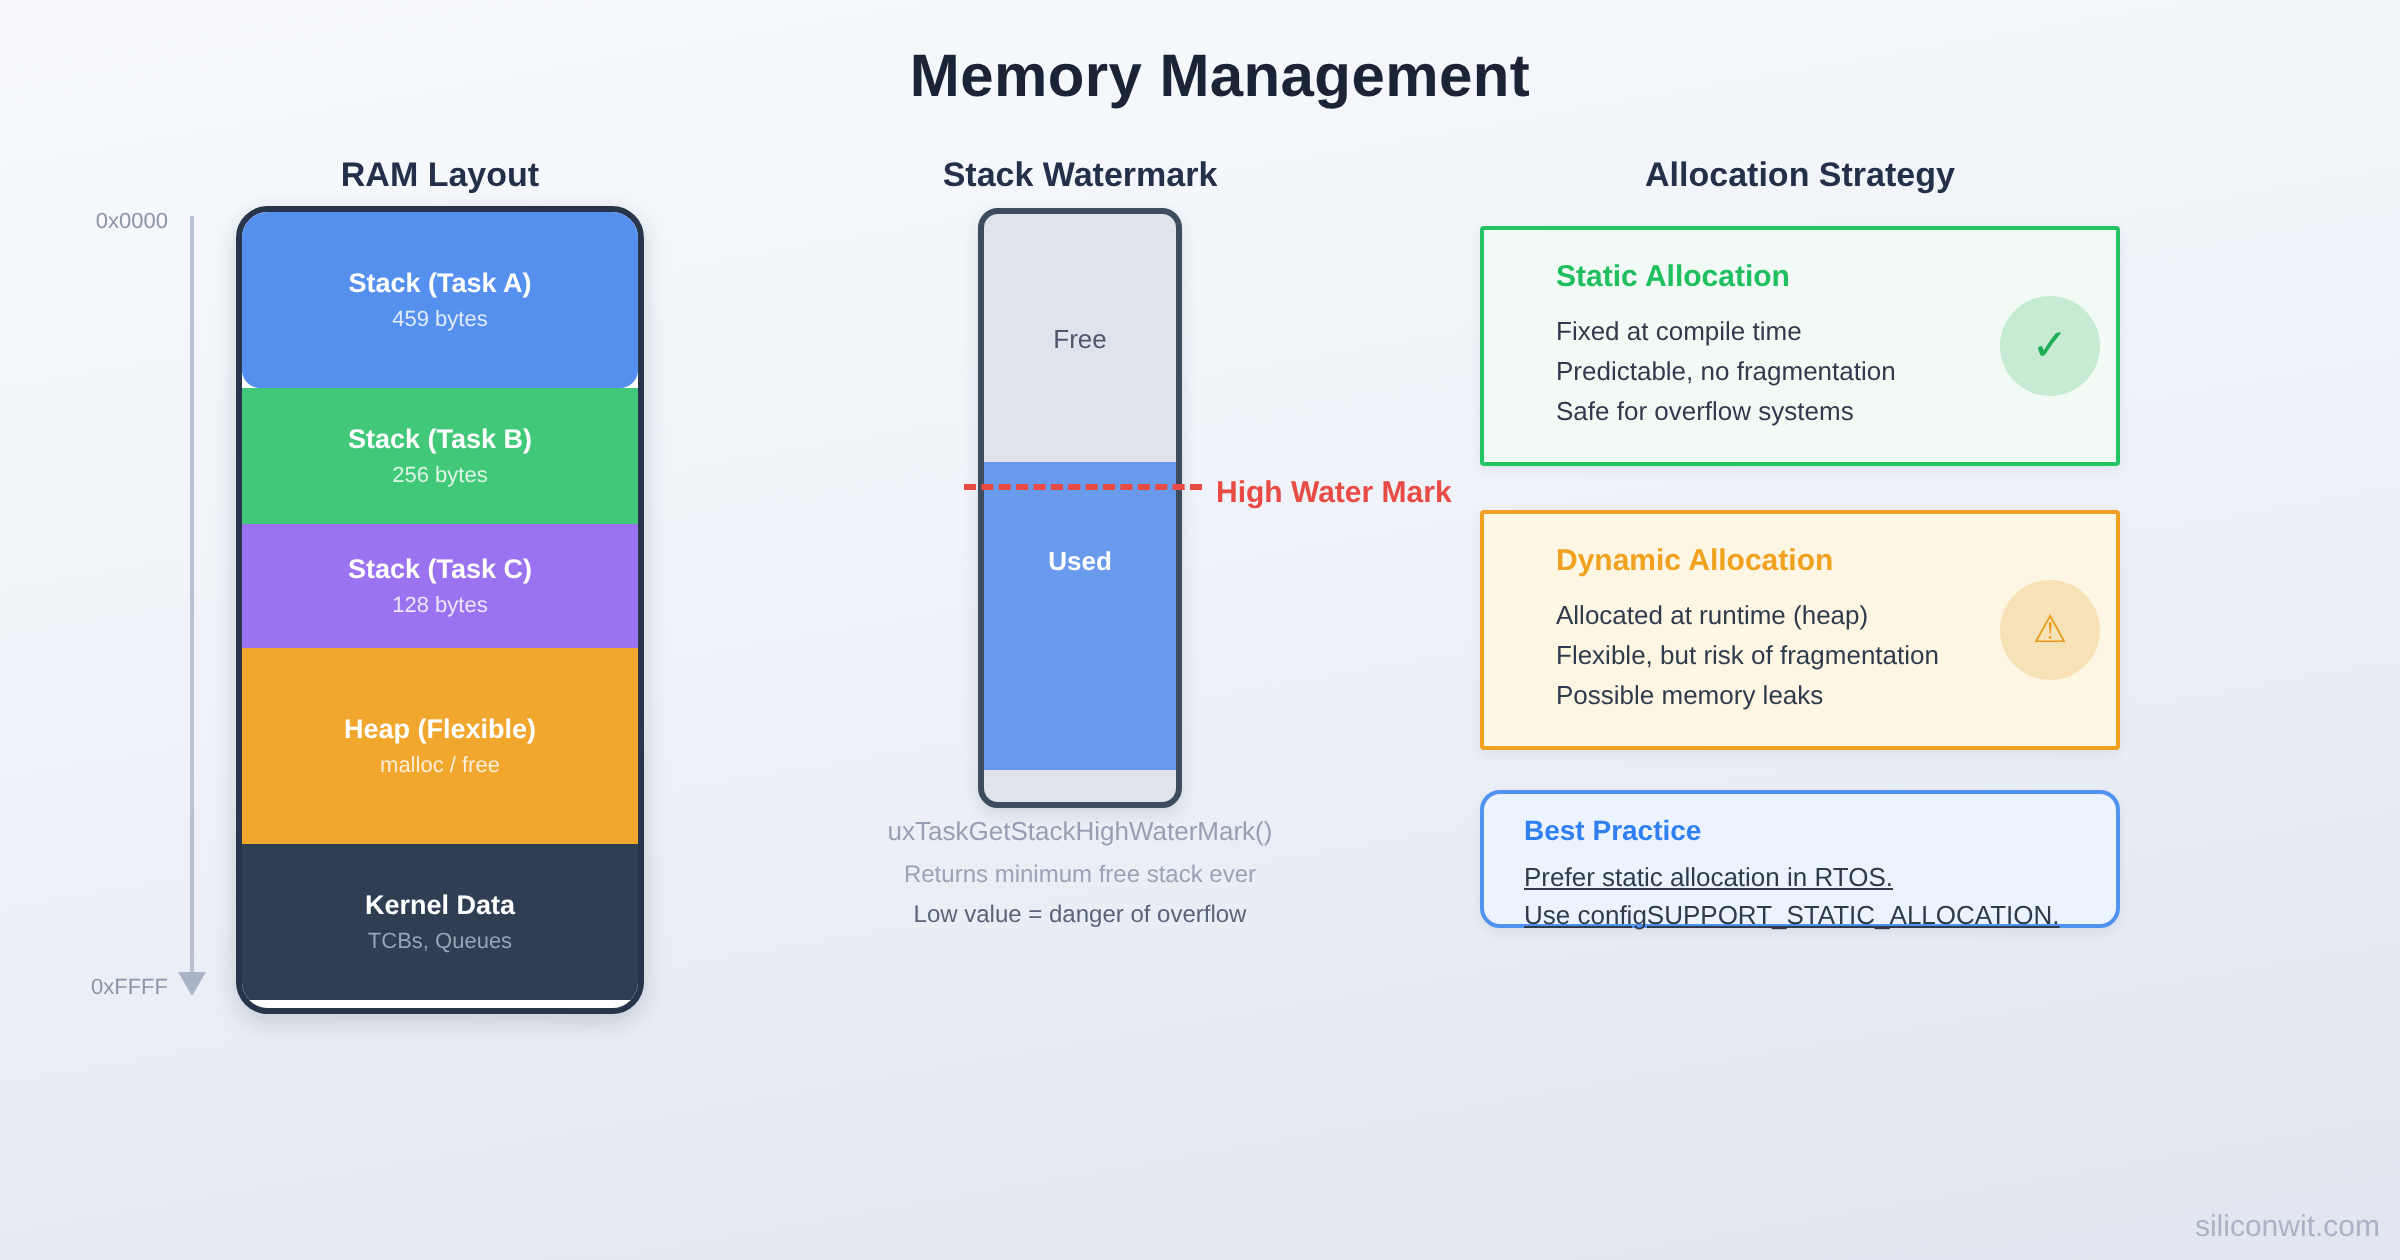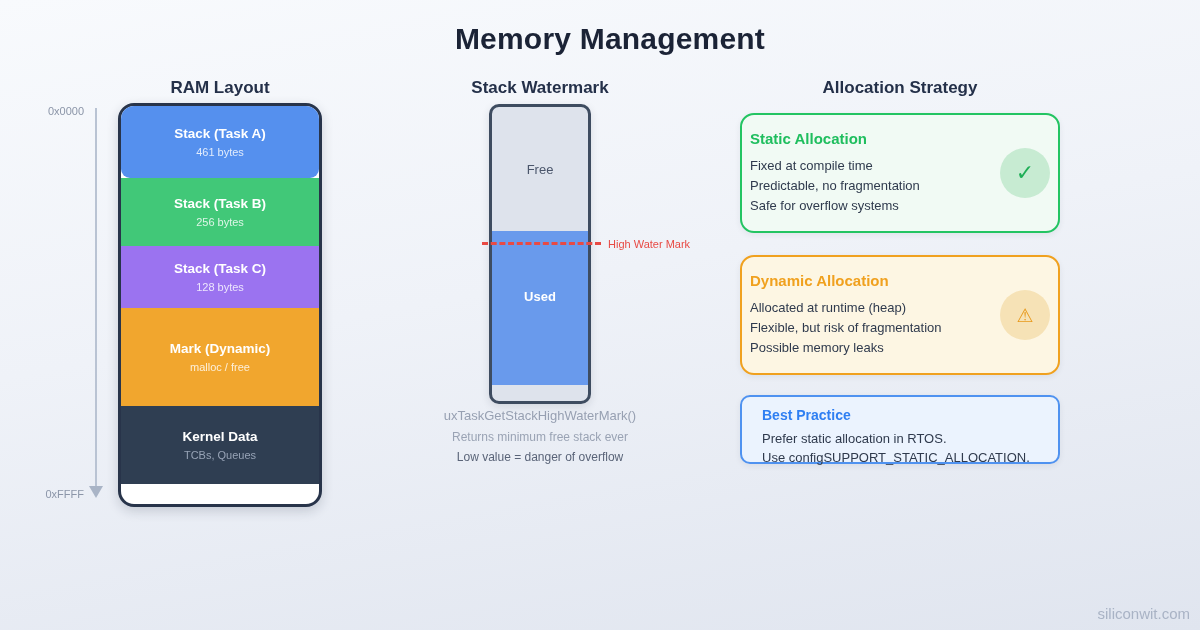--- a/index.html
+++ b/index.html
@@ -50,21 +50,21 @@
     overflow: hidden;
     display: flex; flex-direction: column;
     box-shadow: 0 4px 12px rgba(30,40,60,0.18);
   }
   .block {
     display: flex; flex-direction: column; align-items: center; justify-content: center;
     gap: 5px; flex: 0 0 auto;
   }
   .block-label { font-size: 13.5px; font-weight: 700; color: #FFFFFF; }
   .block-sub   { font-size: 11px; color: rgba(255,255,255,0.82); }
-  .block-a { height: 72px; background: #5590EE; border-radius: 0 0 9px 9px; }
+  .block-a { height: 88px; background: #5590EE; border-radius: 0 0 9px 9px; }
   .block-b { height: 68px; background: #41C878; }
   .block-c { height: 62px; background: #9B73F0; }
   .block-heap { height: 98px; background: #F1A62E; }
   .block-kernel { height: 78px; background: #2F3E52; }
   .block-kernel .block-sub { color: #97A3B6; }
 
   
   .wm-col {
     position: absolute; left: 489px; top: 104px; width: 102px; height: 300px;
     border: 3px solid #3E4C60; border-radius: 10px;
@@ -72,51 +72,51 @@
     box-shadow: 0 3px 8px rgba(30,40,60,0.12);
   }
   .wm-free {
     height: 124px; display: flex; align-items: center; justify-content: center;
     font-size: 13px; color: #4B566B;
   }
   .wm-used {
     height: 154px; background: #699AEC;
     display: flex; align-items: flex-start; justify-content: center;
     font-size: 13px; font-weight: 700; color: #FFFFFF;
-    padding-top: 58px;
+    padding-top: 42px;
   }
   .hwm-line {
     position: absolute; left: 482px; top: 242px; width: 119px;
     border-top: 3px dashed #E84A44;
   }
   .hwm-label {
     position: absolute; left: 608px; top: 238px;
-    font-size: 11px; font-weight: 400; color: #E84A44;
+    font-size: 15px; font-weight: 700; color: #E84A44;
   }
   .wm-caption { position: absolute; left: 410px; width: 260px; text-align: center; }
   .wm-cap1 { top: 408px; font-size: 13px; color: #97A0B2; }
   .wm-cap2 { top: 430px; font-size: 12px; color: #9AA3B4; }
   .wm-cap3 { top: 450px; font-size: 12px; color: #5A6478; }
 
   
   .card {
     position: absolute; left: 740px; width: 320px;
-    border-radius: 14px;
-    padding: 15px 8px;
+    border-radius: 2px;
+    padding: 15px 36px;
     box-shadow: 0 2px 6px rgba(30,40,60,0.07);
   }
   .card-static  { top: 113px; height: 120px; background: #F1FAF4; border: 2.5px solid #23C462; }
   .card-dynamic { top: 255px; height: 120px; background: #FDF6E3; border: 2.5px solid #F0A11F; }
   .card-bp      { top: 395px; height: 69px;  background: #EBF3FE; border: 2px solid #4F92F0; border-radius: 10px; padding: 10px 20px; }
   .card-title { font-size: 15px; font-weight: 700; margin-bottom: 9px; }
   .title-static { color: #1FBE5E; }
   .title-dynamic { color: #F0A11F; }
   .title-bp { color: #2F7FF2; font-size: 14px; margin-bottom: 6px; }
   .card-line { font-size: 13px; color: #2F3A4D; line-height: 20px; }
-  .card-bp .card-line { line-height: 19px; }
+  .card-bp .card-line { line-height: 19px; text-decoration: underline; }
   .card-icon-circle {
     position: absolute; right: 8px; top: 50%; transform: translateY(-50%);
     width: 50px; height: 50px; border-radius: 50%;
     display: flex; align-items: center; justify-content: center;
   }
   .circle-check { background: #C7EBD2; }
   .circle-warn  { background: #F6E2B6; }
   .check-glyph { font-size: 22px; font-weight: 700; color: #1EAE56; }
   .warn-glyph  { font-size: 19px; color: #E8991B; }
 
@@ -137,32 +137,32 @@
   <div class="col-header hdr-strat">Allocation Strategy</div>
 
   <div class="axis-label axis-top">0x0000</div>
   <div class="axis-line"></div>
   <div class="axis-arrow"></div>
   <div class="axis-label axis-bottom">0xFFFF</div>
 
   <div class="ram-box">
     <div class="block block-a">
       <div class="block-label">Stack (Task A)</div>
-      <div class="block-sub">461 bytes</div>
+      <div class="block-sub">459 bytes</div>
     </div>
     <div class="block block-b">
       <div class="block-label">Stack (Task B)</div>
       <div class="block-sub">256 bytes</div>
     </div>
     <div class="block block-c">
       <div class="block-label">Stack (Task C)</div>
       <div class="block-sub">128 bytes</div>
     </div>
     <div class="block block-heap">
-      <div class="block-label">Mark (Dynamic)</div>
+      <div class="block-label">Heap (Flexible)</div>
       <div class="block-sub">malloc / free</div>
     </div>
     <div class="block block-kernel">
       <div class="block-label">Kernel Data</div>
       <div class="block-sub">TCBs, Queues</div>
     </div>
   </div>
 
   <div class="wm-col">
     <div class="wm-free">Free</div>

